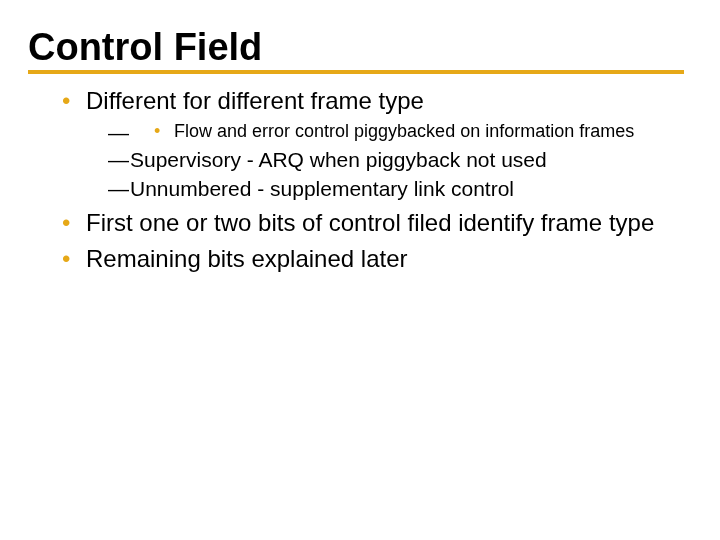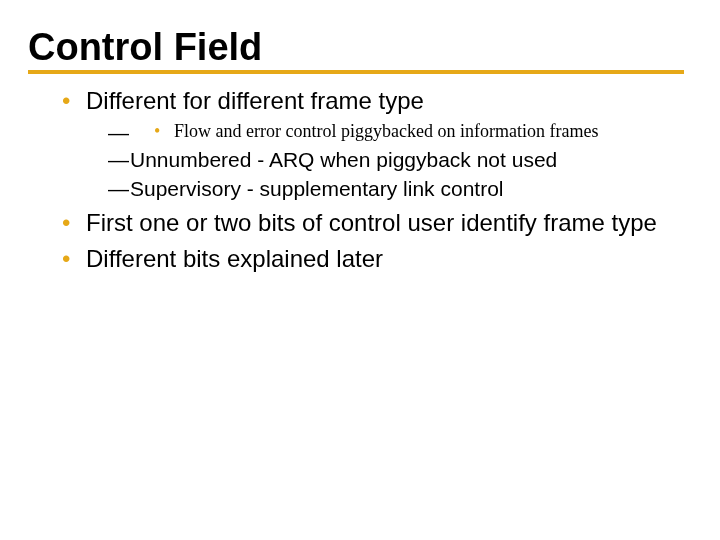--- a/index.html
+++ b/index.html
@@ -76,21 +76,20 @@
     list-style: none;
     margin: 4px 0 4px 0;
     padding: 0 0 0 24px;
   }
   ul.sub > li {
     position: relative;
     font-size: 18px;
     line-height: 1.3;
     margin: 2px 0;
     padding-left: 20px;
-    font-family: Liberation Serif, serif;
   }
   ul.sub > li::before {
     content: "•";
     position: absolute;
     left: 0;
     top: 0;
     color: #e6a817;
     font-size: 18px;
   }
 </style>
@@ -106,28 +105,28 @@
       <span>Different for different frame type</span>
       <ul class="dash">
         <li>
           <ul class="sub">
             <li>
               <span>Flow and error control piggybacked on information frames</span>
             </li>
           </ul>
         </li>
         <li>
-          <span>Unnumbered - ARQ when piggyback not used</span>
+          <span>Supervisory - ARQ when piggyback not used</span>
         </li>
         <li>
-          <span>Supervisory - supplementary link control</span>
+          <span>Unnumbered - supplementary link control</span>
         </li>
       </ul>
     </li>
     <li>
-      <span>First one or two bits of control user identify frame type</span>
+      <span>First one or two bits of control filed identify frame type</span>
     </li>
     <li>
-      <span>Different bits explained later</span>
+      <span>Remaining bits explained later</span>
     </li>
   </ul>
 
 </div>
 
 </body></html>

